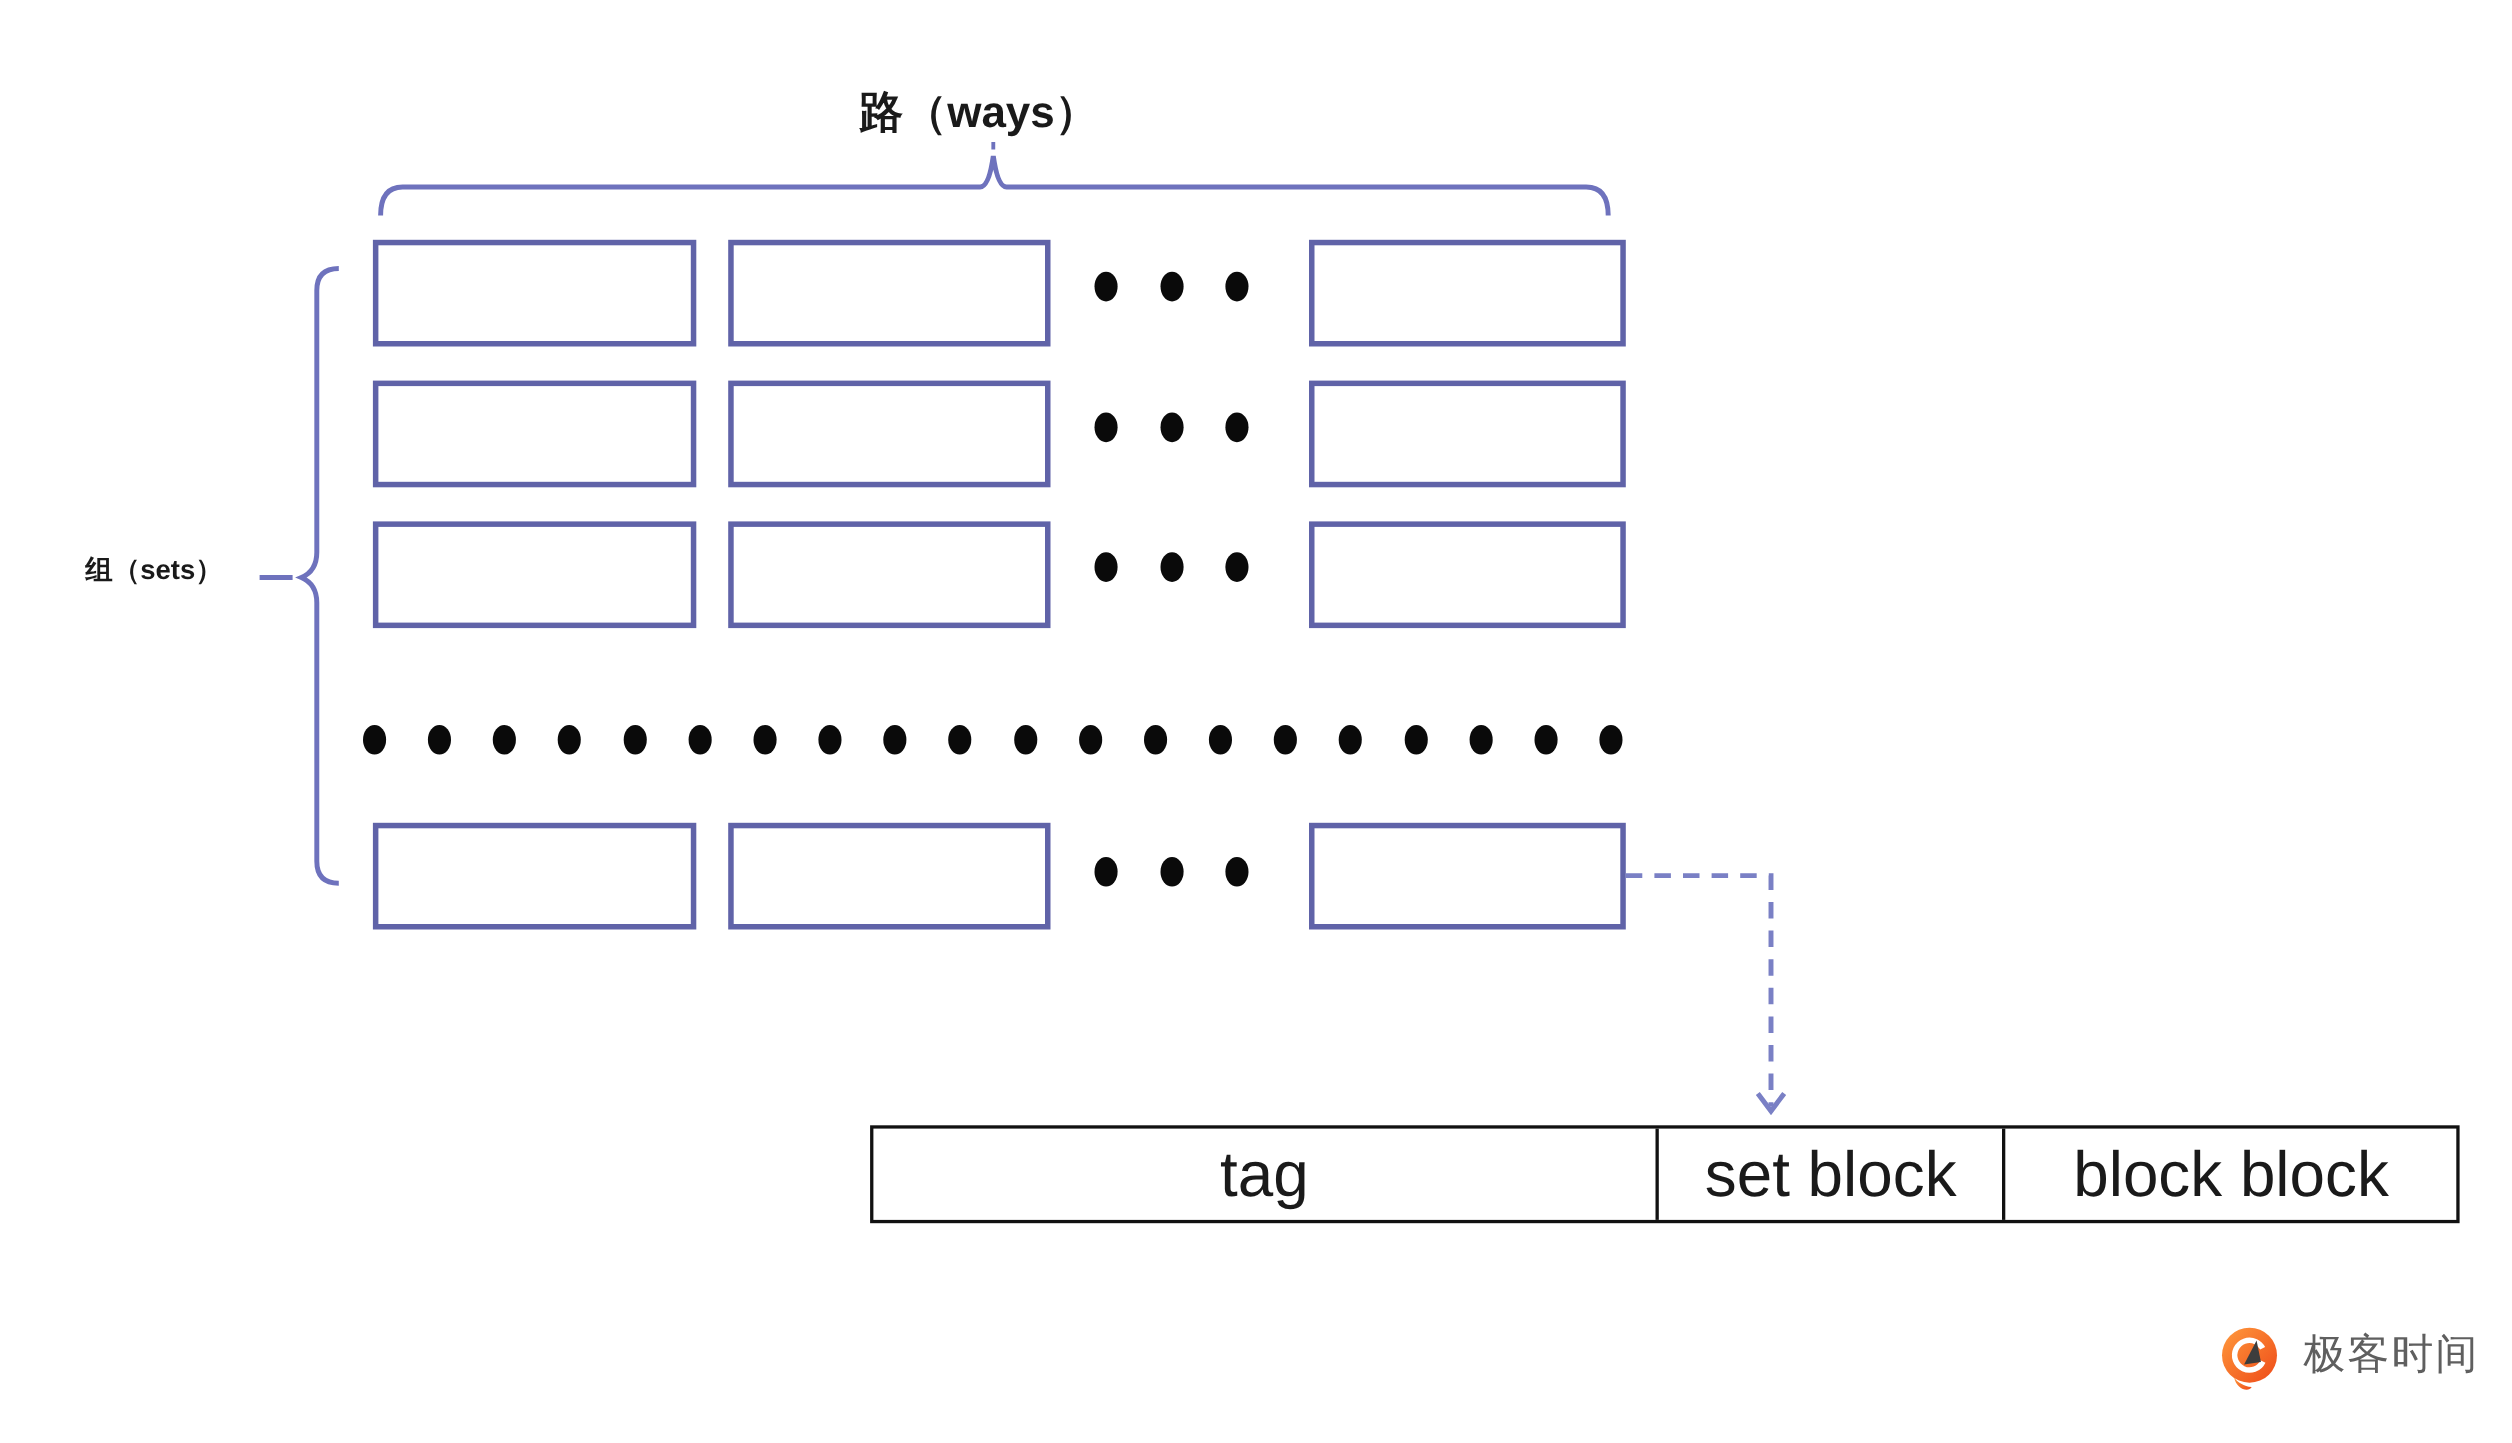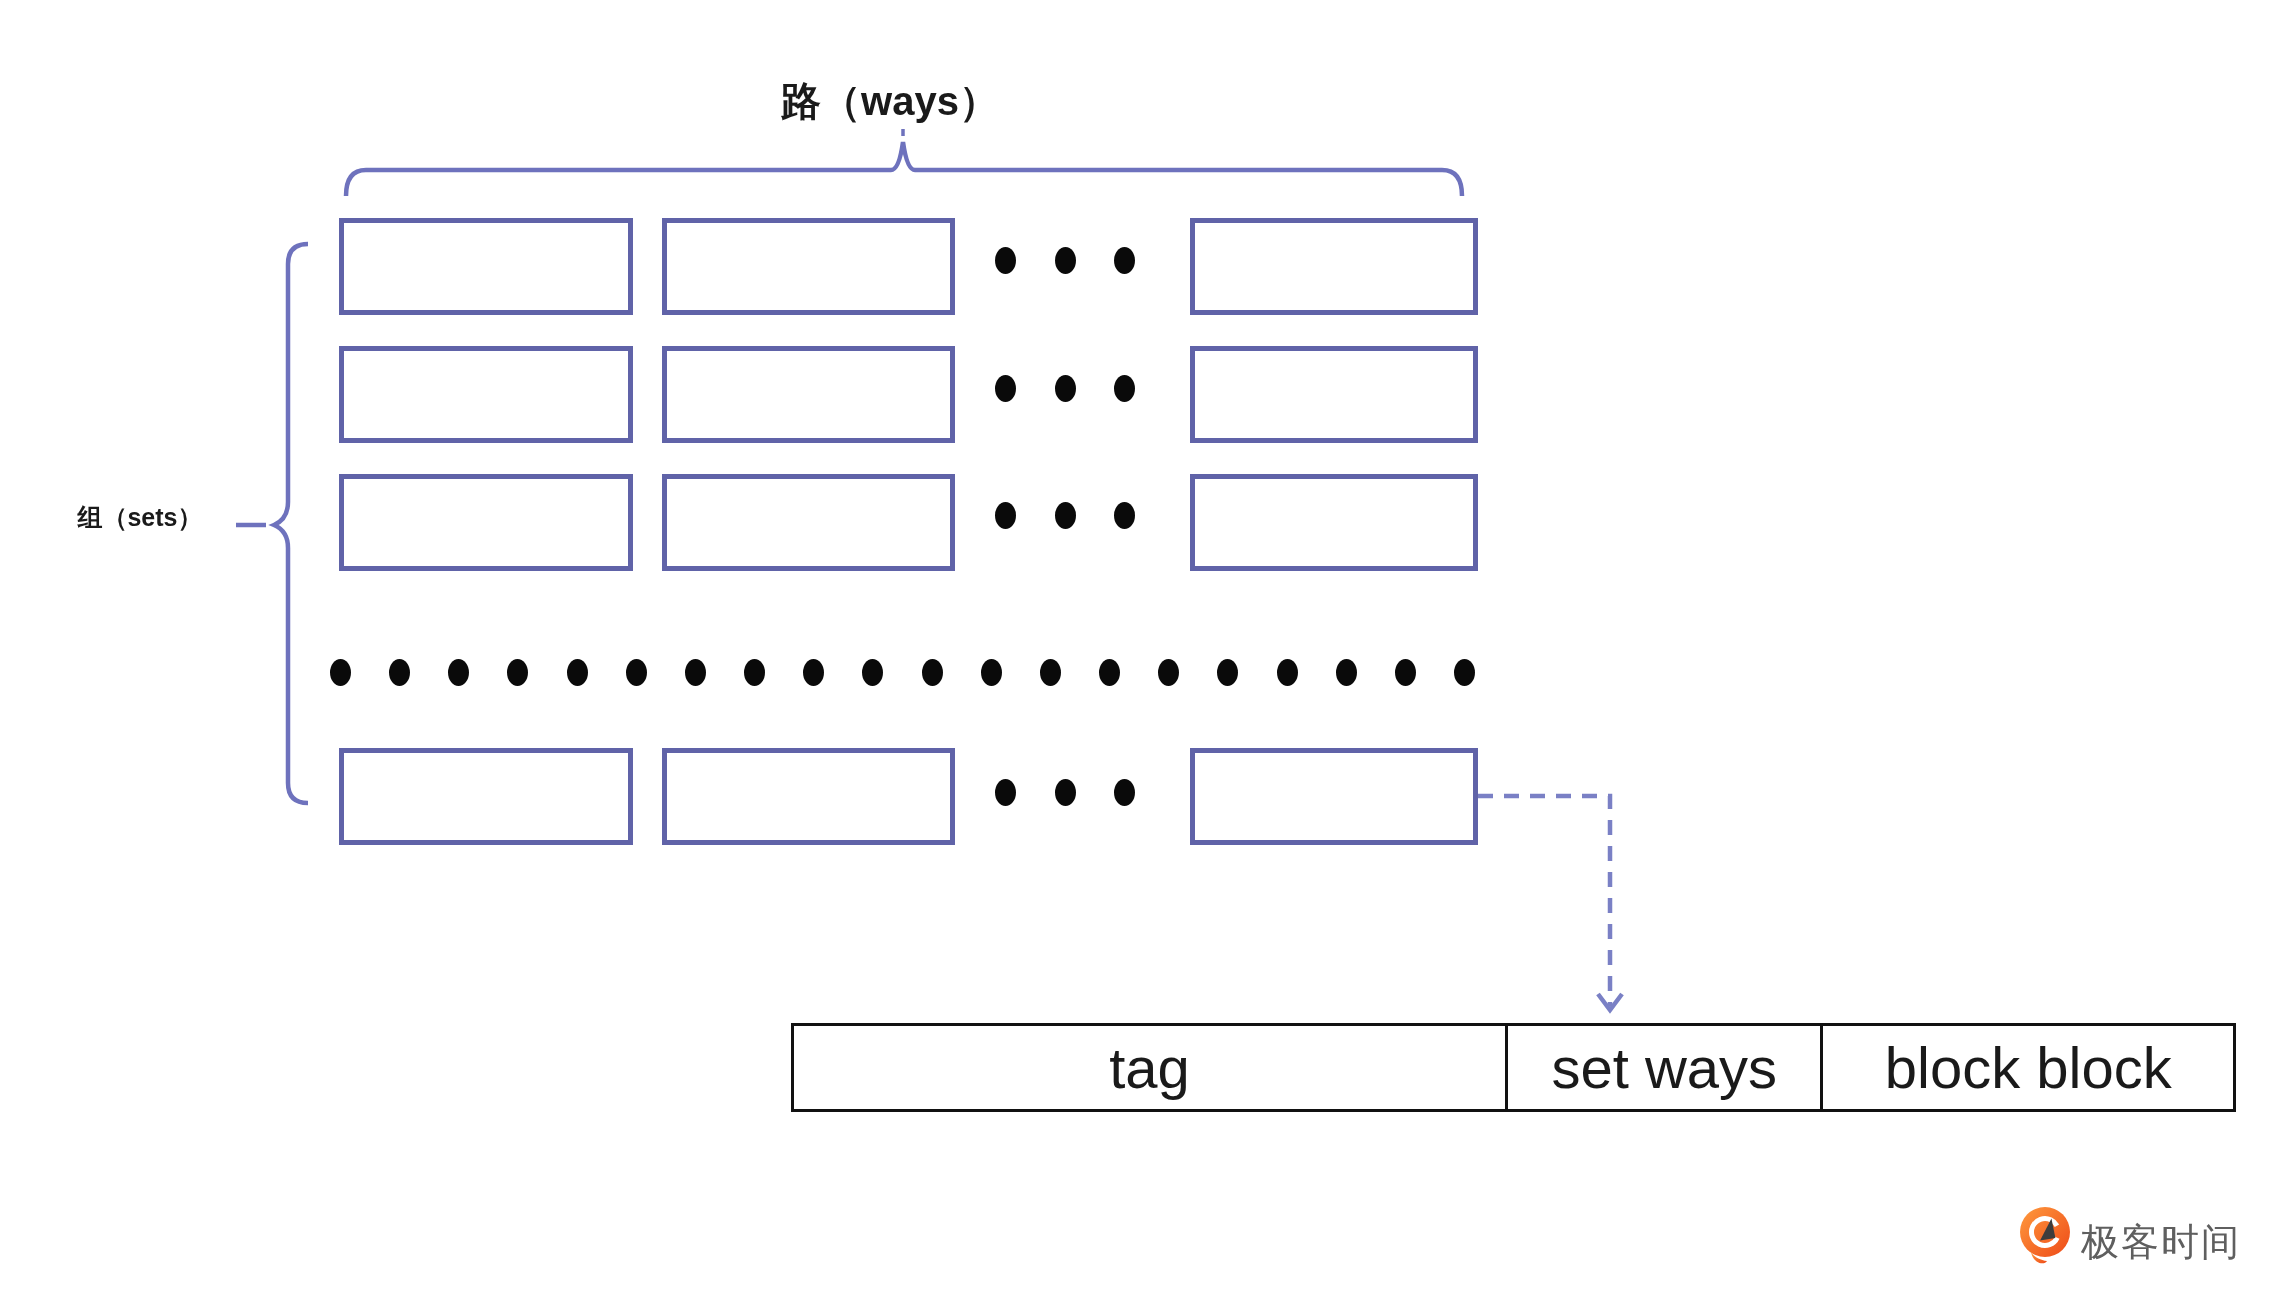--- a/index.html
+++ b/index.html
@@ -46,21 +46,21 @@
   .abar .cell{display:flex;align-items:center;justify-content:center;
         font-size:58px;color:var(--ink);overflow:hidden;white-space:nowrap;}
   .abar .cell + .cell{border-left:3px solid var(--bar-border);}
   .cell-tag{flex:717 0 0;border-radius:30px;}
   .cell-set{flex:315 0 0;}
   .cell-blk{flex:413 0 0;}
 
   .bar-caption{position:absolute;left:1415px;top:1166px;width:400px;text-align:center;
         font-size:38px;color:var(--ink);}
 
-  .logo{position:absolute;left:2018px;top:1206px;display:flex;align-items:flex-end;gap:9px;}
+  .logo{position:absolute;left:2018px;top:1206px;display:flex;align-items:flex-start;gap:22px;}
   .logo-text{font-size:38px;color:var(--logo-gray);letter-spacing:2px;white-space:nowrap;}
 </style>
 </head>
 <body>
 
 <div class="canvas">
 
   <div class="label ways-label">路（ways）</div>
 
   <svg class="brace-svg ways-brace" width="1128" height="74" viewBox="0 0 1128 74" fill="none">
@@ -132,21 +132,21 @@
       <span class="dot"></span>
     </div>
 
   <svg class="map-arrow" width="190" height="245" viewBox="0 0 190 245" fill="none">
     <path d="M13 16 L145 16 L145 226" stroke="#7a80c5" stroke-width="4.5" stroke-dasharray="15 11" fill="none"></path>
     <path d="M133 214 L145 230 L157 214" stroke="#7a80c5" stroke-width="4.5" fill="none"></path>
   </svg>
 
   <div class="abar">
     <div class="cell cell-tag">tag</div>
-    <div class="cell cell-set">set ways</div>
+    <div class="cell cell-set">set block</div>
     <div class="cell cell-blk">block block</div>
   </div>
 
 
   <div class="logo">
     <svg width="54" height="62" viewBox="0 0 54 62" fill="none">
       <defs>
         <linearGradient id="lg" x1="0" y1="0" x2="1" y2="1">
           <stop offset="0" stop-color="#ff9a3d"></stop>
           <stop offset="1" stop-color="#ee4a18"></stop>

